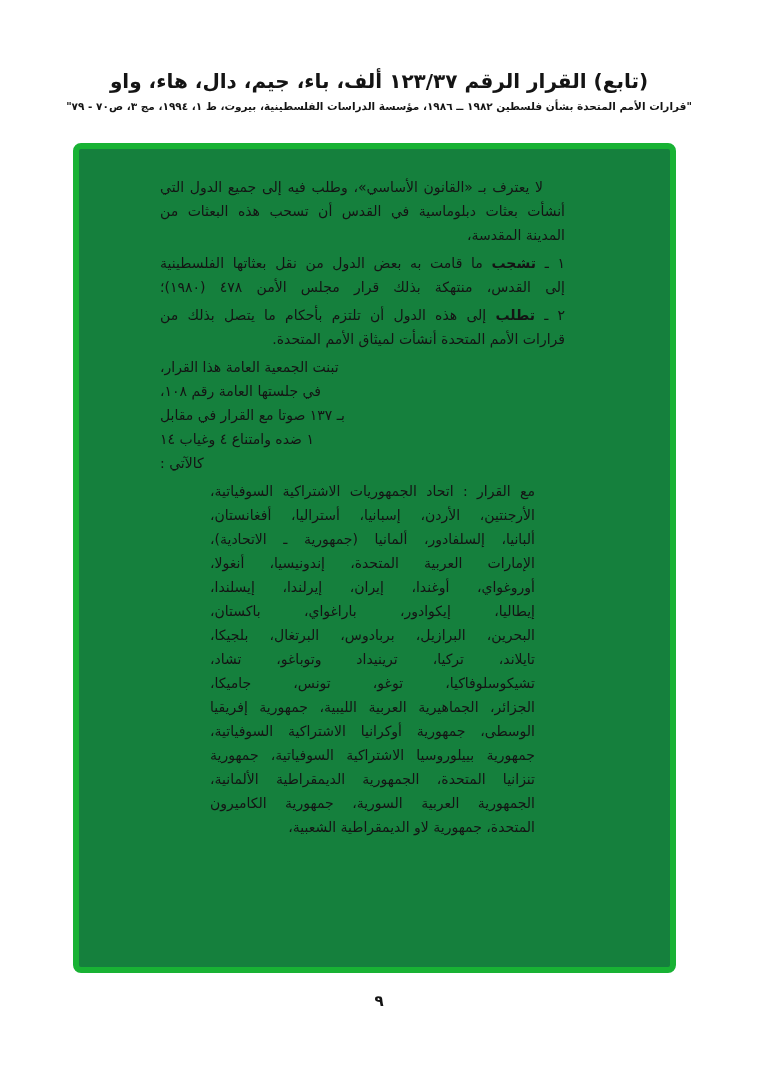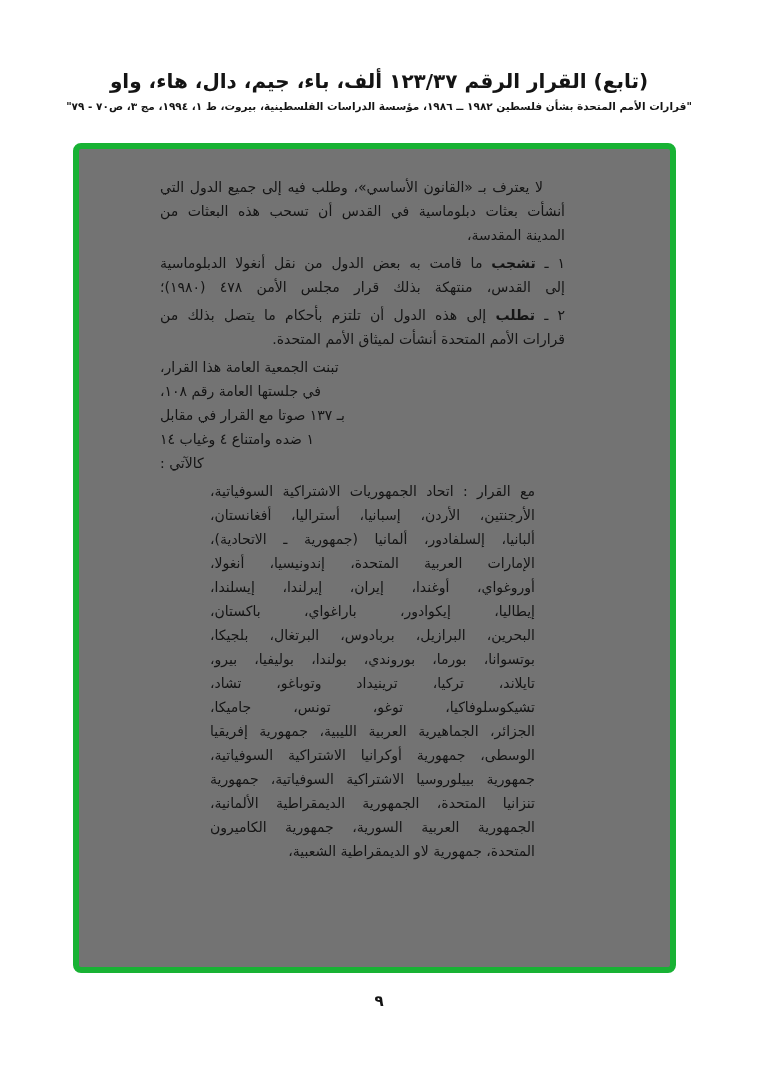--- a/index.html
+++ b/index.html
@@ -11,21 +11,21 @@
     position:absolute;top:70px;left:0;width:758px;text-align:center;direction:rtl;
   }
   .header .title{
     font-size:20px;font-weight:bold;letter-spacing:0;line-height:22px;
   }
   .header .source{
     font-size:10.5px;font-weight:bold;margin-top:7px;line-height:14px;
   }
   .frame{
     position:absolute;left:73px;top:143px;width:591px;height:818px;
-    border:6px solid var(--green,#18b234);border-radius:8px;background:#737373;
+    border:6px solid var(--green,#18b234);border-radius:8px;background:#15803d;
   }
   .text-col{
     position:absolute;top:26px;right:105px;width:405px;direction:rtl;
     font-size:14px;line-height:24px;
   }
   .line{height:24px;overflow:hidden;text-align:right;}
   .j{text-align:justify;text-align-last:justify;}
   .indent{padding-right:22px;}
   .block{margin-bottom:4px;}
   .adoption{padding-right:40px;}
@@ -50,21 +50,21 @@
 <div class="frame">
   <div class="text-col" dir="rtl">
 
     <div class="block">
       <div class="line j indent">لا يعترف بـ «القانون الأساسي»، وطلب فيه إلى جميع الدول التي</div>
       <div class="line j">أنشأت بعثات دبلوماسية في القدس أن تسحب هذه البعثات من</div>
       <div class="line">المدينة المقدسة،</div>
     </div>
 
     <div class="block">
-      <div class="line j"><span>١ ـ</span> <span class="kw">تشجب</span> <span>ما قامت به بعض الدول من نقل أنغولا الدبلوماسية</span></div>
+      <div class="line j"><span>١ ـ</span> <span class="kw">تشجب</span> <span>ما قامت به بعض الدول من نقل بعثاتها الفلسطينية</span></div>
       <div class="line j">إلى القدس، منتهكة بذلك قرار مجلس الأمن ٤٧٨ (١٩٨٠)؛</div>
     </div>
 
     <div class="block">
       <div class="line j"><span>٢ ـ</span> <span class="kw">تطلب</span> <span>إلى هذه الدول أن تلتزم بأحكام ما يتصل بذلك من</span></div>
       <div class="line">قرارات الأمم المتحدة أنشأت لميثاق الأمم المتحدة.</div>
     </div>
 
     <div class="block adoption">
       <div class="line">تبنت الجمعية العامة هذا القرار،</div>
@@ -75,21 +75,20 @@
     </div>
 
     <div class="vote">
       <div class="line j"><span>مع القرار</span> <span>:</span> <span>اتحاد الجمهوريات الاشتراكية السوفياتية، إثيوبيا،</span></div>
       <div class="line j">الأرجنتين، الأردن، إسبانيا، أستراليا، أفغانستان،</div>
       <div class="line j">ألبانيا، إلسلفادور، ألمانيا (جمهورية ـ الاتحادية)،</div>
       <div class="line j">الإمارات العربية المتحدة، إندونيسيا، أنغولا،</div>
       <div class="line j">أوروغواي، أوغندا، إيران، إيرلندا، إيسلندا،</div>
       <div class="line j">إيطاليا، إيكوادور، باراغواي، باكستان،</div>
       <div class="line j">البحرين، البرازيل، بربادوس، البرتغال، بلجيكا،</div>
-      <div class="line j">بوتسوانا، بورما، بوروندي، بولندا، بوليفيا، بيرو،</div>
       <div class="line j">تايلاند، تركيا، ترينيداد وتوباغو، تشاد،</div>
       <div class="line j">تشيكوسلوفاكيا، توغو، تونس، جاميكا،</div>
       <div class="line j">الجزائر، الجماهيرية العربية الليبية، جمهورية إفريقيا</div>
       <div class="line j">الوسطى، جمهورية أوكرانيا الاشتراكية السوفياتية،</div>
       <div class="line j">جمهورية بييلوروسيا الاشتراكية السوفياتية، جمهورية</div>
       <div class="line j">تنزانيا المتحدة، الجمهورية الديمقراطية الألمانية،</div>
       <div class="line j">الجمهورية العربية السورية، جمهورية الكاميرون</div>
       <div class="line">المتحدة، جمهورية لاو الديمقراطية الشعبية،</div>
     </div>
 

